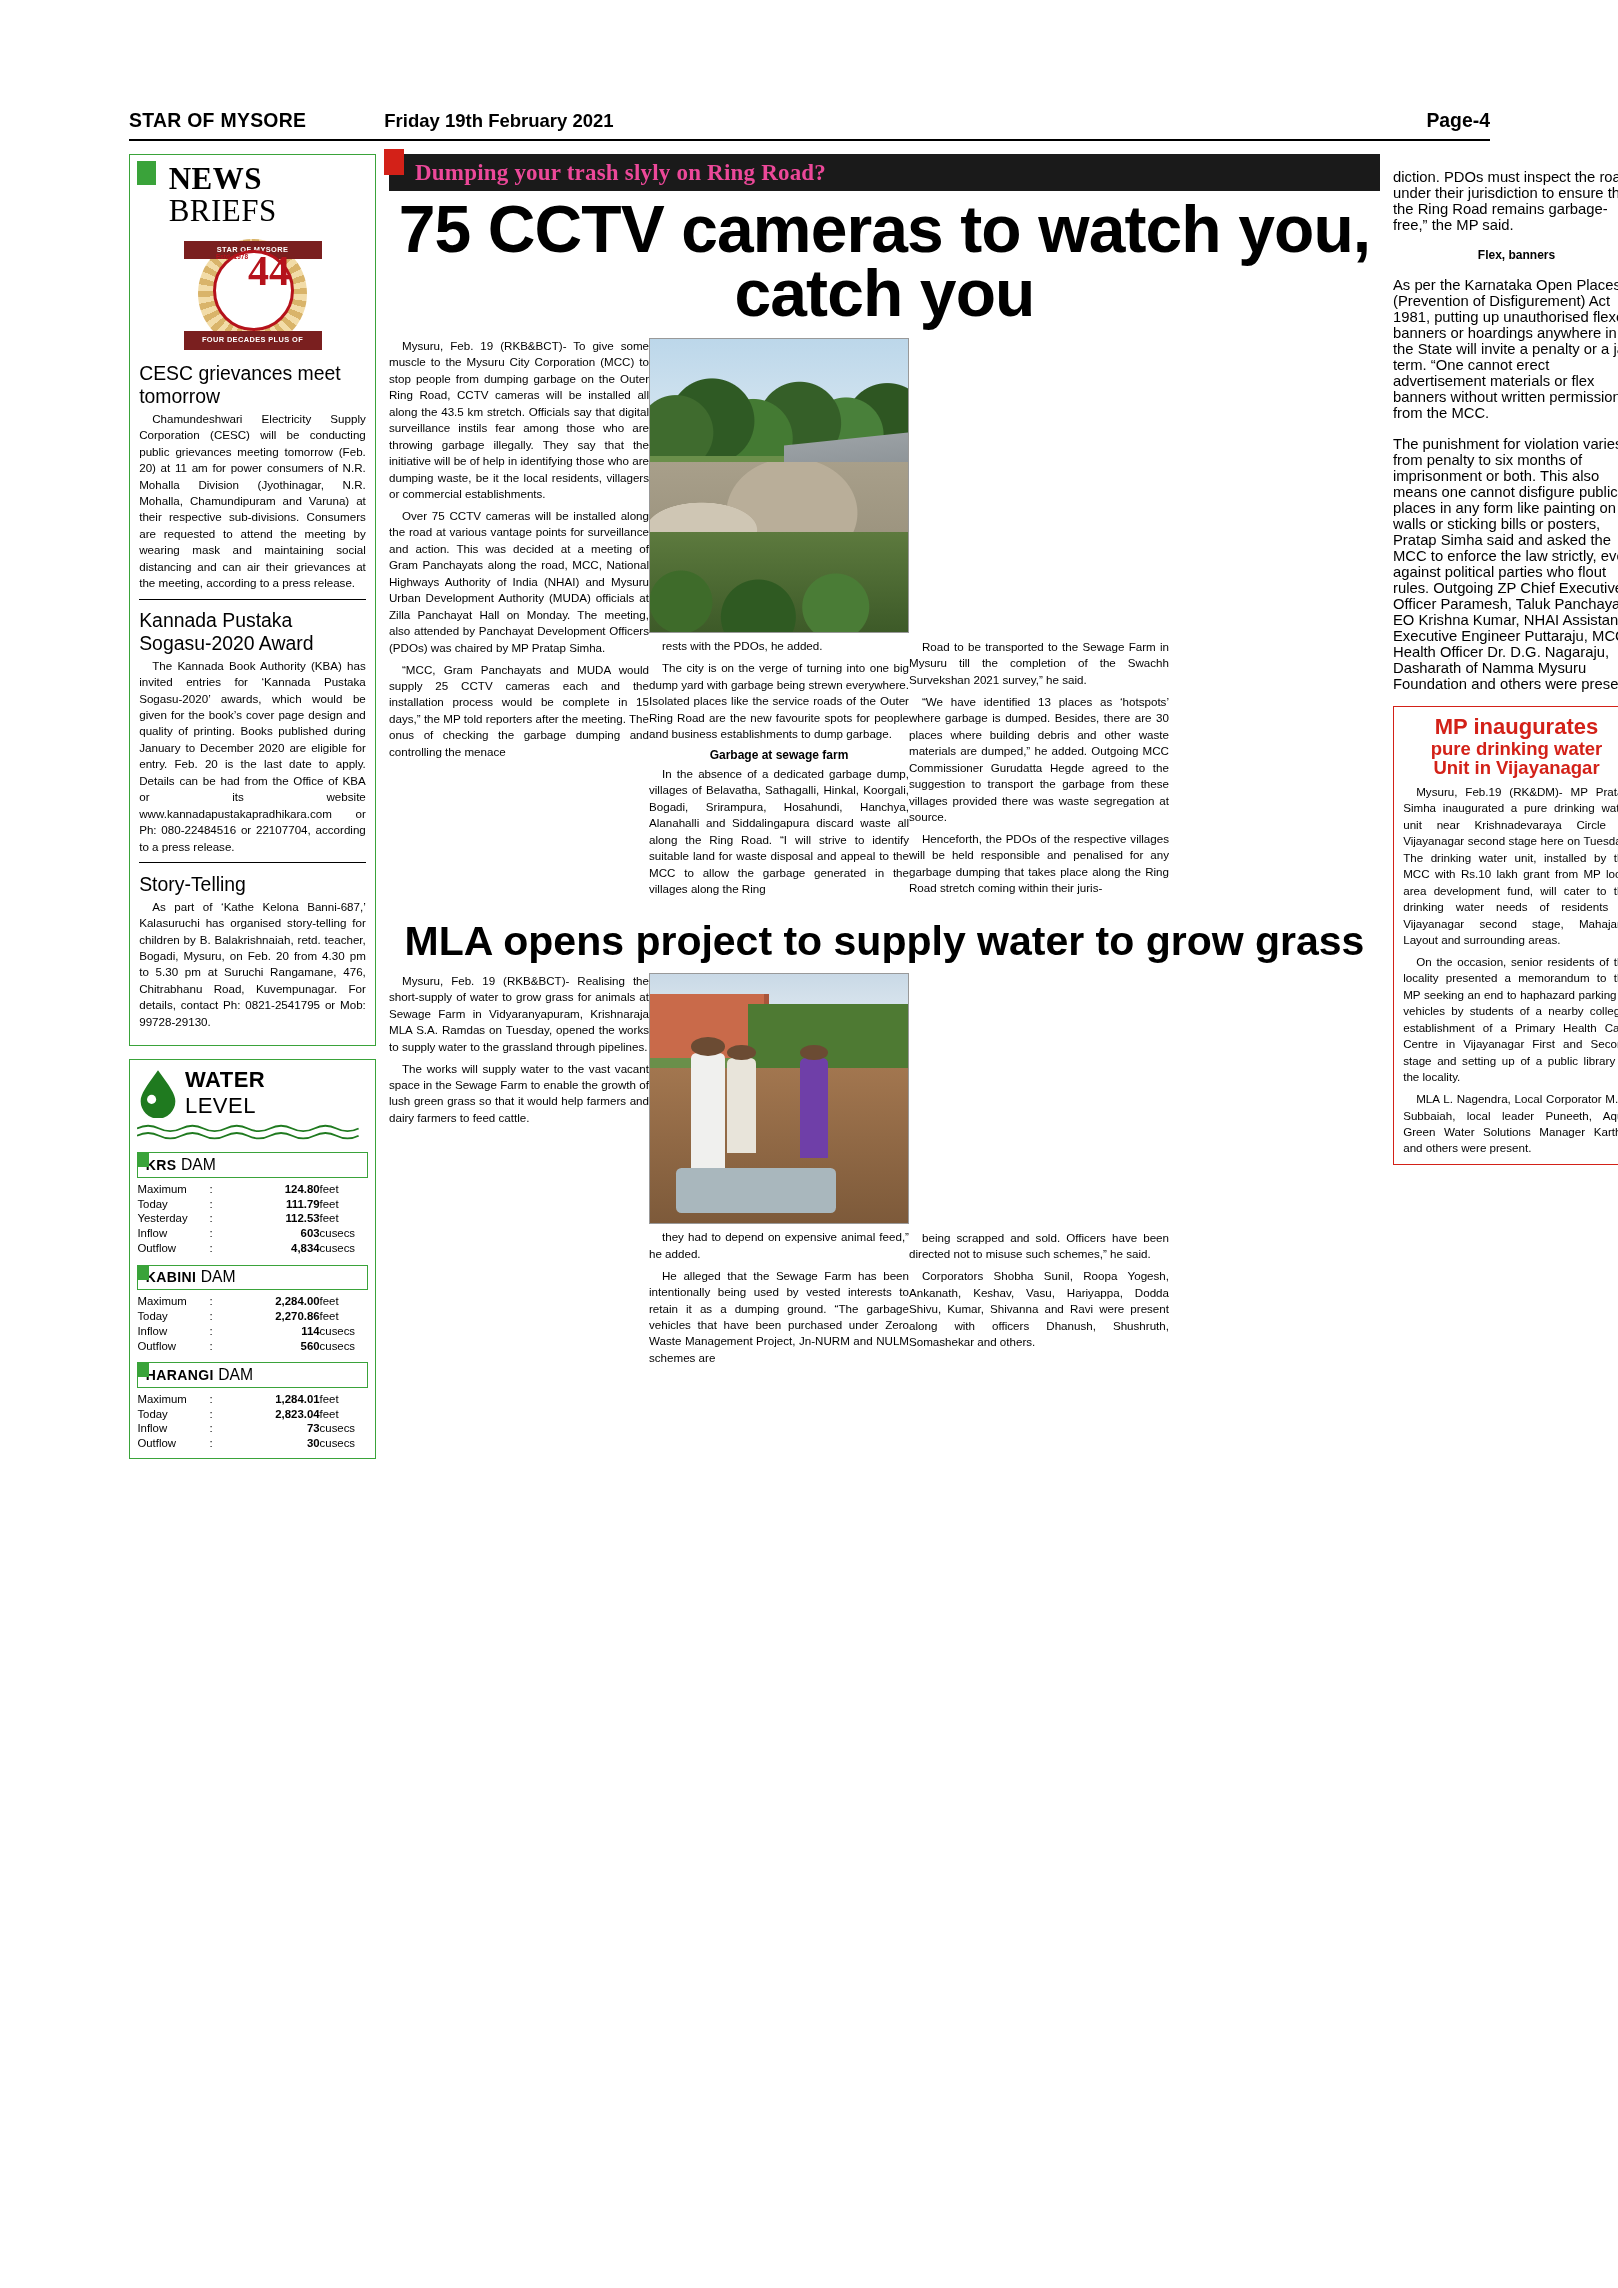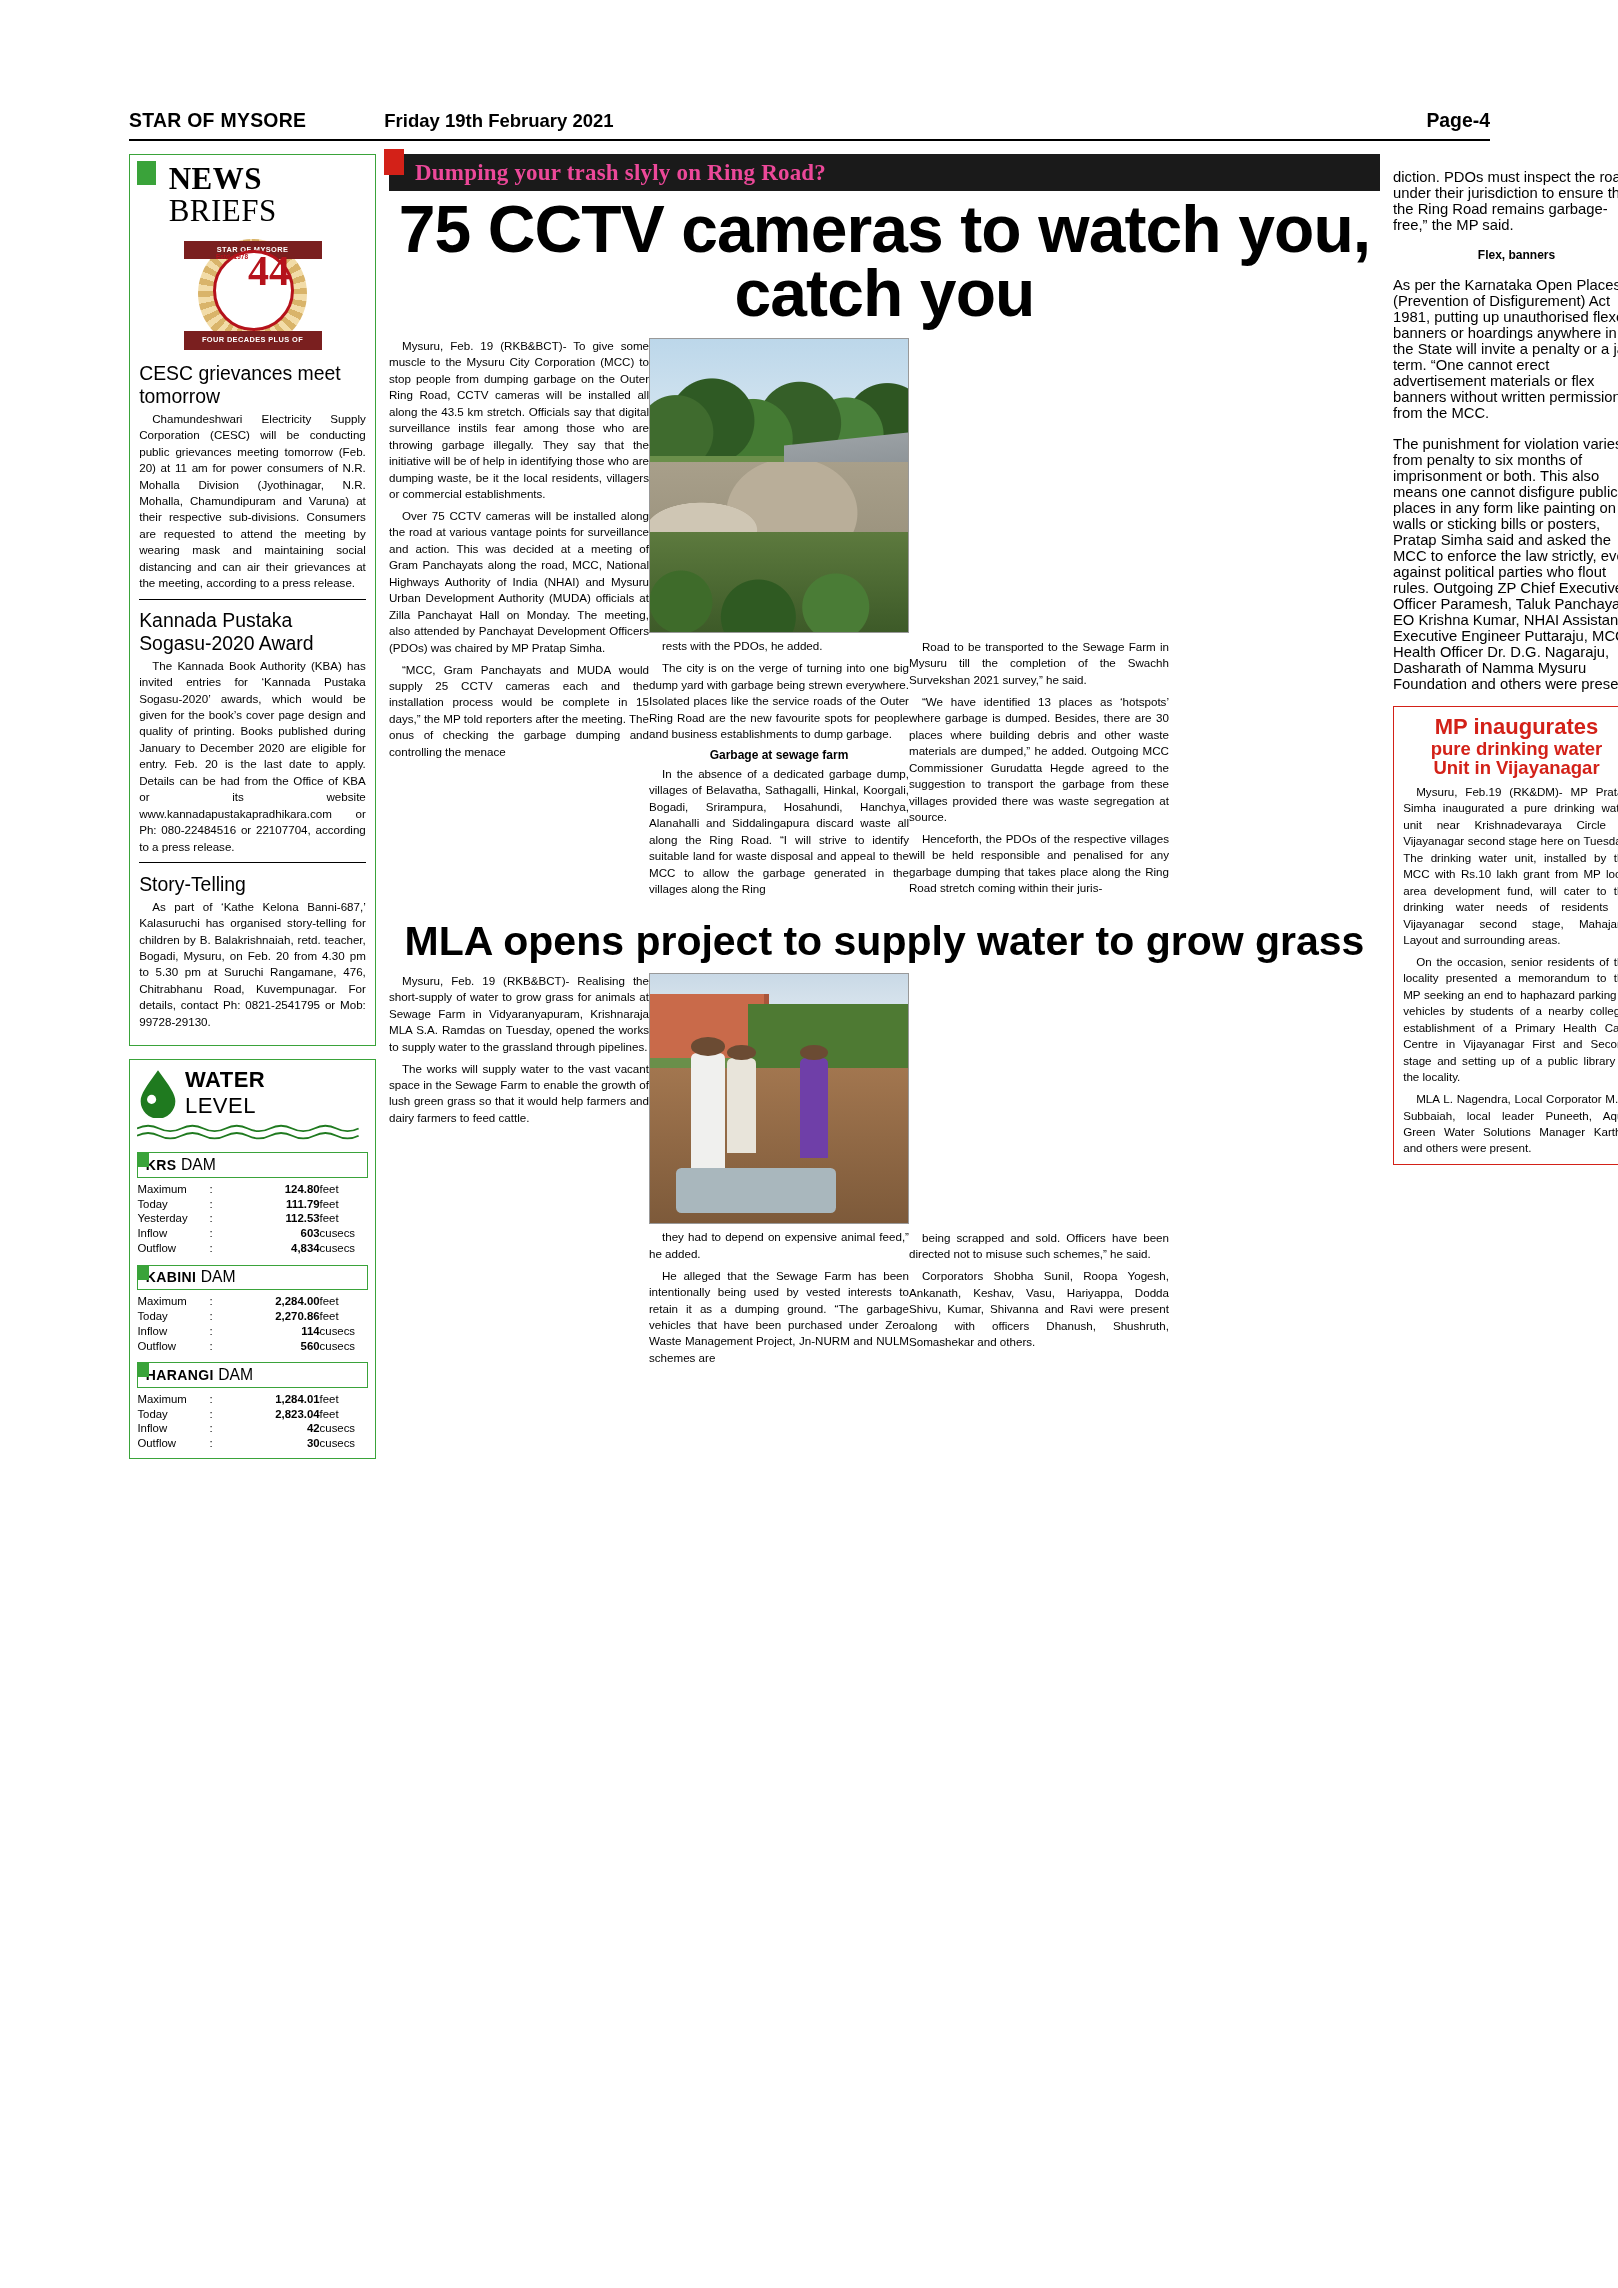--- a/index.html
+++ b/index.html
@@ -358,21 +358,21 @@
               </tr>
           <tr>
                 <td class="lbl">Today</td>
                 <td class="col">:</td>
                 <td class="val">2,823.04</td>
                 <td class="unit">feet</td>
               </tr>
           <tr>
                 <td class="lbl">Inflow</td>
                 <td class="col">:</td>
-                <td class="val">42</td>
+                <td class="val">73</td>
                 <td class="unit">cusecs</td>
               </tr>
           <tr>
                 <td class="lbl">Outflow</td>
                 <td class="col">:</td>
                 <td class="val">30</td>
                 <td class="unit">cusecs</td>
               </tr>
         </tbody>
           </table>

